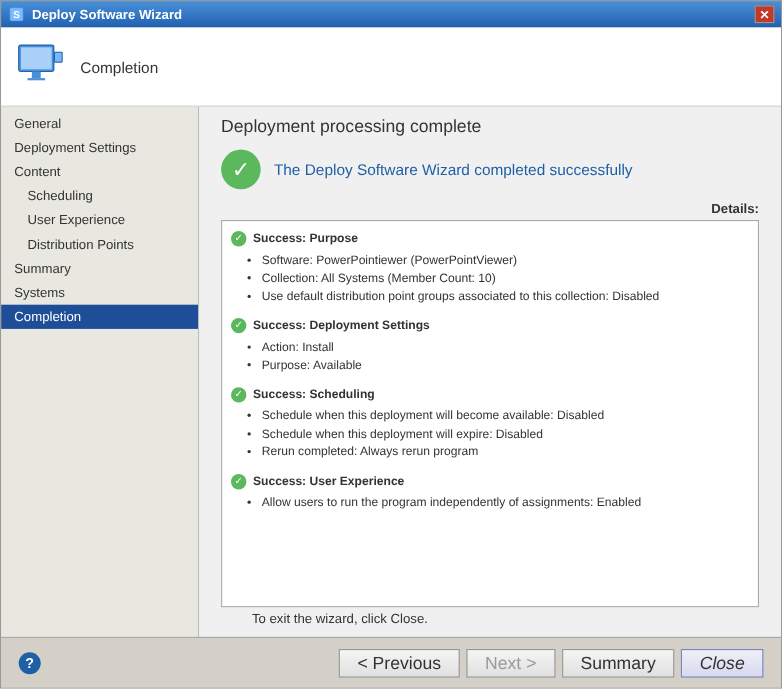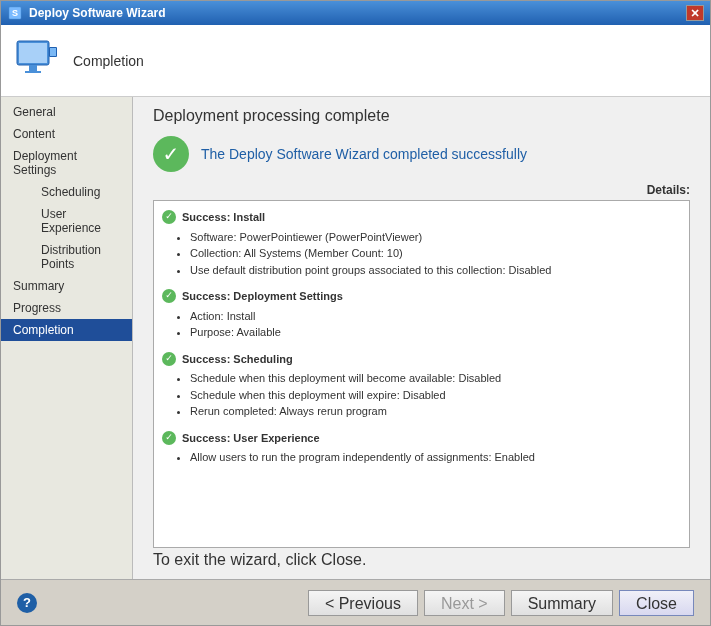--- a/index.html
+++ b/index.html
@@ -76,39 +76,38 @@
       font-size: 14px;
       font-weight: normal;
       color: #333;
     }
     .main-area {
       display: flex;
       flex: 1;
       overflow: hidden;
     }
     .sidebar {
-      width: 132px;
+      width: 180px;
       background: #e8e8e0;
       border-right: 1px solid #bbb;
       flex-shrink: 0;
       padding-top: 4px;
     }
     .sidebar-item {
       padding: 4px 12px;
       font-size: 12px;
       color: #333;
       cursor: pointer;
     }
     .sidebar-item.active {
       background: #1f4e99;
       color: white;
     }
     .sidebar-item.indent {
       padding-left: 24px;
-      margin-left: 16px;
     }
     .content-area {
       flex: 1;
       background: #f0f0f0;
       padding: 10px 20px;
       display: flex;
       flex-direction: column;
       gap: 3px;
       overflow: hidden;
     }
@@ -185,22 +184,23 @@
     .detail-bullets {
       list-style: disc;
       padding-left: 28px;
       margin-top: 2px;
     }
     .detail-bullets li {
       font-size: 11px;
       line-height: 1.5;
     }
     .exit-hint {
-      font-size: 16px;
-      color: #333;
+      font-size: 12px;
+      color: #333;
+      margin-left: 28px;
     }
     .footer {
       background: #d4d0c8;
       border-top: 1px solid #aaa;
       padding: 8px 16px;
       display: flex;
       align-items: center;
       justify-content: space-between;
       height: 46px;
       flex-shrink: 0;
@@ -232,20 +232,21 @@
       border: 1px solid #999;
       background: linear-gradient(to bottom, #f5f5f5, #e0e0e0);
       cursor: pointer;
       color: #333;
       min-width: 70px;
       height: 26px;
     }
     .btn.primary {
       background: linear-gradient(to bottom, #f0f0f8, #d8d8f0);
       border: 1px solid #7788bb;
+      font-style: italic;
     }
     .btn:disabled {
       color: #999;
       cursor: default;
     }
   </style>
 </head>
 <body>
 
 <div class="window">
@@ -270,45 +271,45 @@
       <rect x="36" y="10" width="8" height="10" rx="1" fill="#2060b0"></rect>
       <rect x="37" y="11" width="6" height="8" fill="#7ab8f5"></rect>
     </svg>
     <span class="header-title">Completion</span>
   </div>
 
   <div class="main-area">
 
     <div class="sidebar">
       <div class="sidebar-item">General</div>
+      <div class="sidebar-item">Deployment Settings</div>
       <div class="sidebar-item">Content</div>
-      <div class="sidebar-item">Deployment Settings</div>
       <div class="sidebar-item indent">Scheduling</div>
       <div class="sidebar-item indent">User Experience</div>
       <div class="sidebar-item indent">Distribution Points</div>
       <div class="sidebar-item">Summary</div>
-      <div class="sidebar-item">Progress</div>
+      <div class="sidebar-item">Systems</div>
       <div class="sidebar-item active">Completion</div>
     </div>
 
     <div class="content-area">
       <div class="completion-title">Deployment processing complete</div>
 
       <div class="success-banner">
         <div class="success-icon-large">✓</div>
         <span class="success-text">The Deploy Software Wizard completed successfully</span>
       </div>
 
       <div class="details-label">Details:</div>
 
       <div class="details-box">
         <div class="detail-section">
           <div class="detail-success-row">
             <div class="small-success-icon">✓</div>
-            <span class="detail-success-label">Success: Install</span>
+            <span class="detail-success-label">Success: Purpose</span>
           </div>
           <ul class="detail-bullets">
             <li>Software: PowerPointiewer (PowerPointViewer)</li>
             <li>Collection: All Systems (Member Count: 10)</li>
             <li>Use default distribution point groups associated to this collection: Disabled</li>
           </ul>
         </div>
 
         <div class="detail-section">
           <div class="detail-success-row">

